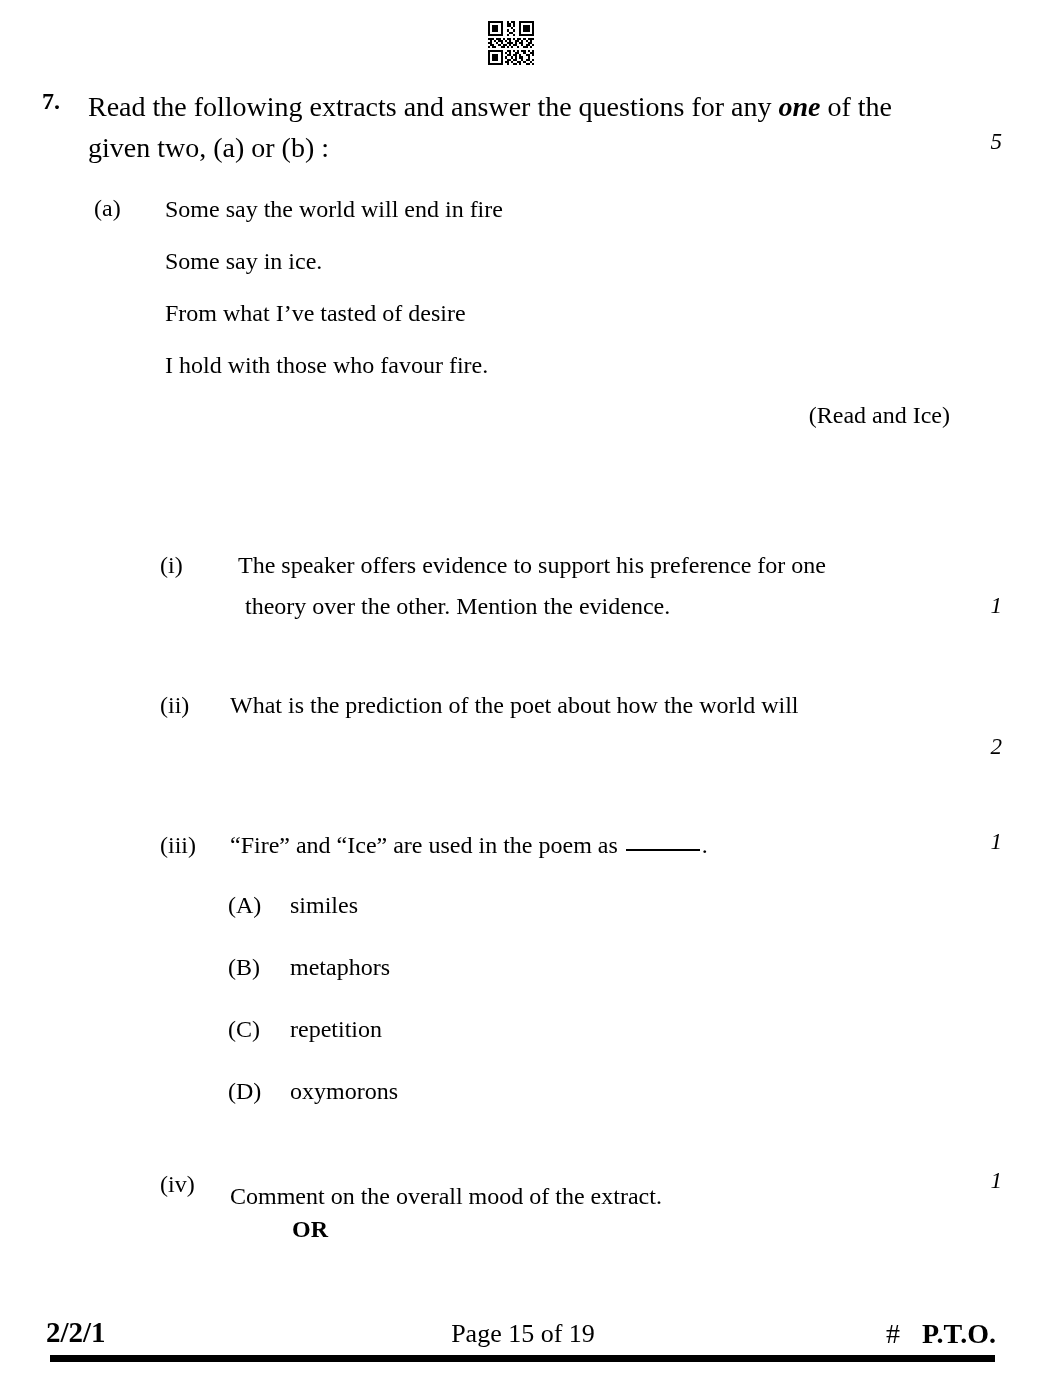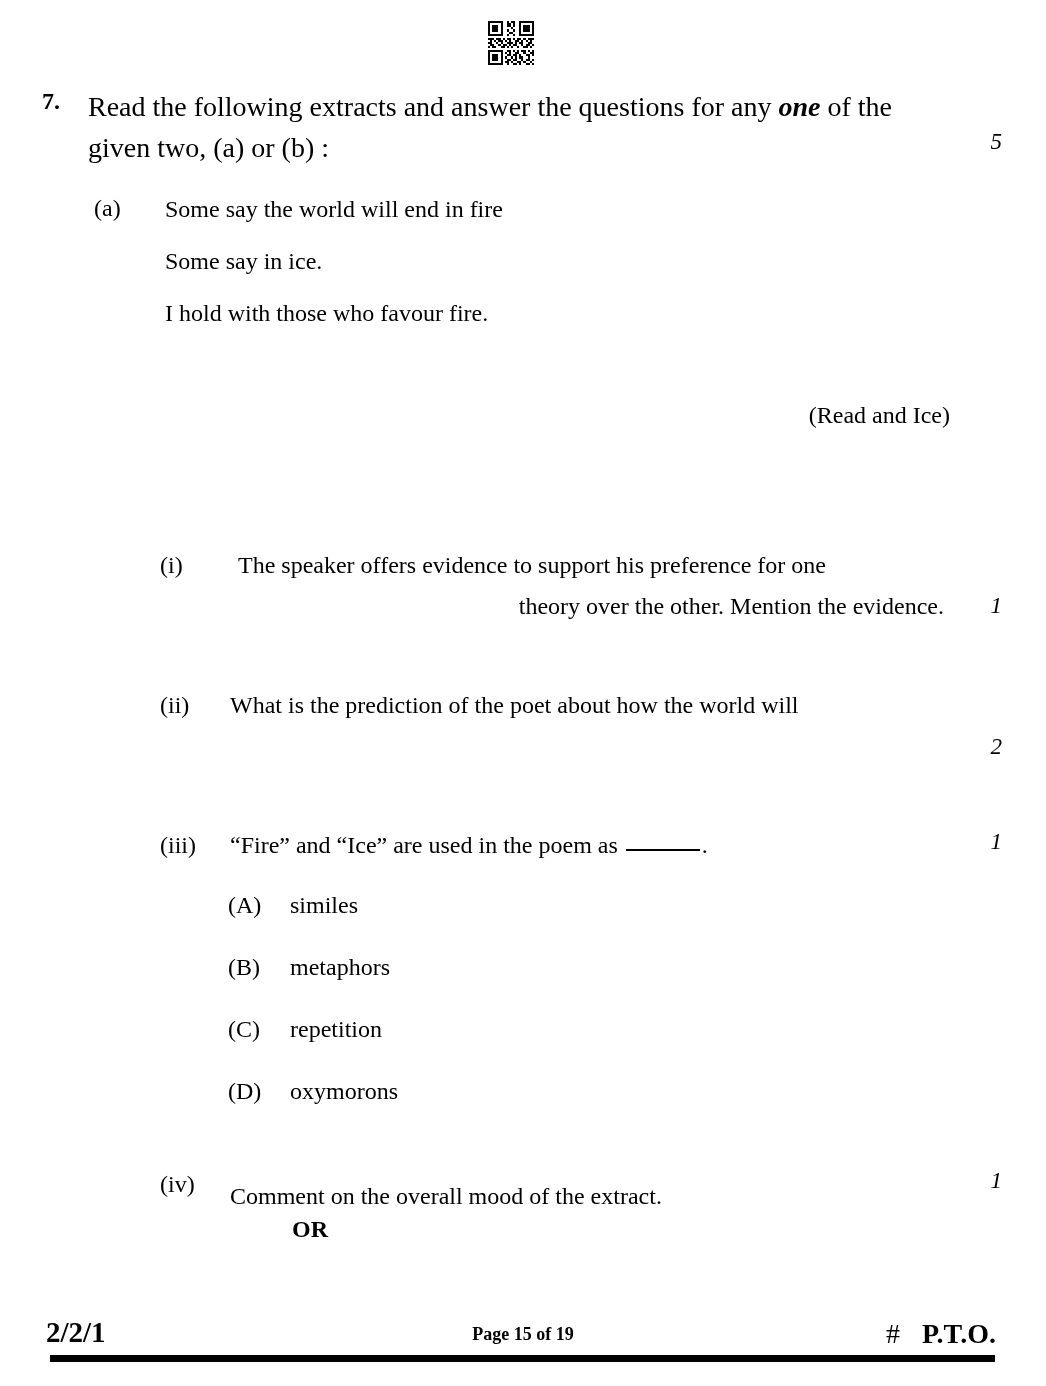--- a/index.html
+++ b/index.html
@@ -115,21 +115,21 @@
   .subq .txt {
     position: absolute;
     line-height: 41px;
   }
   .subq .txt.just {
     text-align: justify;
     text-justify: inter-word;
   }
   .subq .txt.just .lastline {
     display: block;
-    text-align: right;
+    text-align: left;
   }
 
   .subq-i   { left: 160px; top: 545px; width: 790px; }
   .subq-i .txt   { left: 78px; top: 0; width: 706px; }
   .subq-i .txt .lastline { margin-left: 7px; }
 
   .subq-ii  { left: 160px; top: 685px; width: 790px; }
   .subq-ii .txt  { left: 70px; top: 0; width: 714px; }
 
   .subq-iii { left: 160px; top: 825px; width: 790px; }
@@ -185,22 +185,22 @@
     font-weight: bold;
     font-size: 29px;
     line-height: 34px;
   }
   .footer-center {
     position: absolute;
     left: 0;
     top: 1320px;
     width: 1046px;
     text-align: center;
-    font-weight: bold;
-    font-size: 18px;
+    font-weight: normal;
+    font-size: 26px;
     line-height: 28px;
   }
   .footer-right {
     position: absolute;
     right: 50px;
     top: 1320px;
     font-size: 28px;
     line-height: 28px;
     white-space: nowrap;
     margin-left: 48px;
@@ -341,20 +341,21 @@
   </div>
 
   <div class="q-num">7.</div>
   <div class="q-body"><span>Read the following extracts and answer the questions for any </span><b class="ital">one</b><span> of the</span><span class="lastline">given two, (a) or (b) :</span></div>
   <div class="marks m-main">5</div>
 
   <div class="part-label">(a)</div>
   <div class="poem">
     <span class="poem-line">Some say the world will end in fire</span>
     <span class="poem-line">Some say in ice.</span>
+    <span class="poem-line">From what I’ve tasted of desire</span>
     <span class="poem-line">I hold with those who favour fire.</span>
   </div>
   <div class="attribution">(Read and Ice)</div>
 
   <div class="subq subq-i">
     <span class="lbl">(i)</span>
     <span class="txt just"><span>The speaker offers evidence to support his preference for one</span><span class="lastline">theory over the other. Mention the evidence.</span></span>
   </div>
   <div class="marks m-i">1</div>
 

